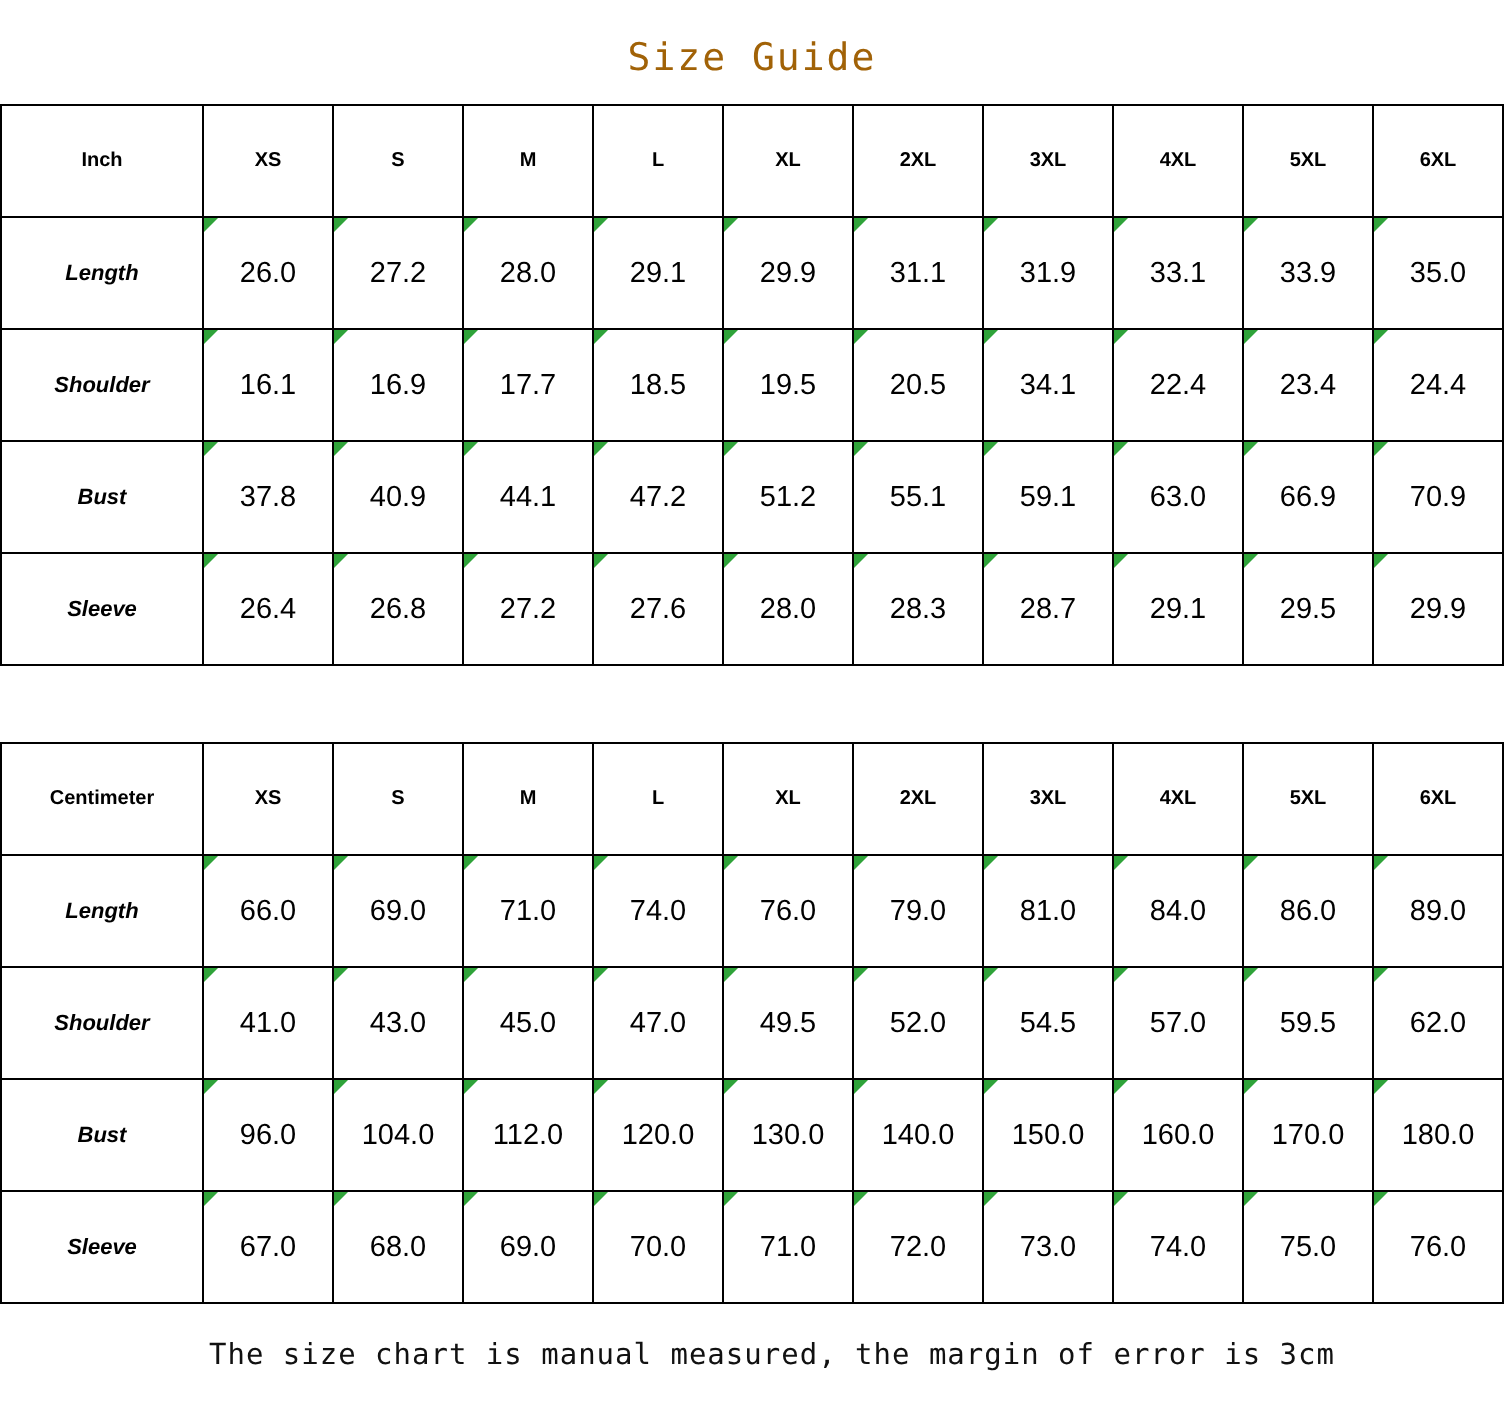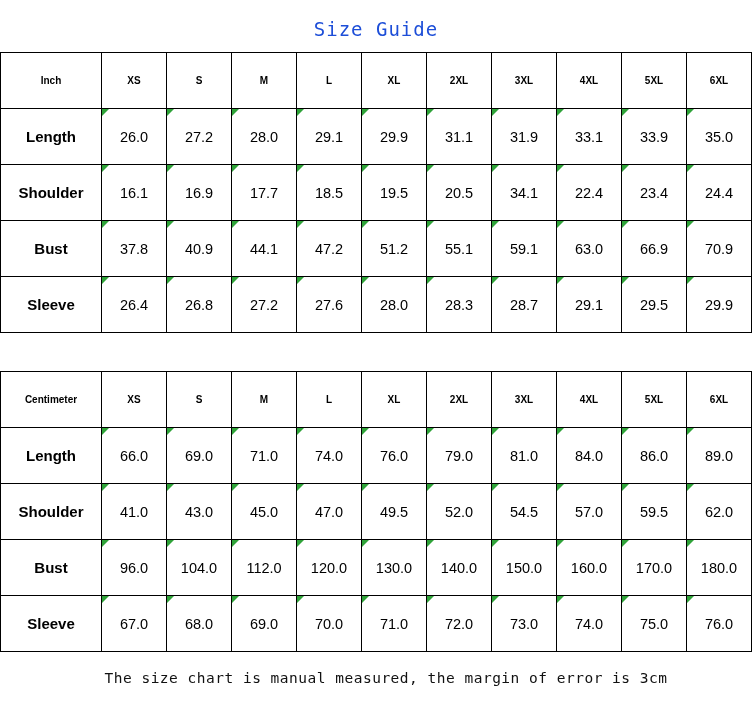--- a/index.html
+++ b/index.html
@@ -18,21 +18,21 @@
     width: 752px;
     height: 704px;
     position: relative;
     box-sizing: border-box;
   }
   .title {
     text-align: center;
     font-family: "DejaVu Sans Mono", monospace;
     font-size: 19px;
     letter-spacing: 1px;
-    color: #1d4ed8;
+    color: #a16207;
     padding-top: 18px;
     padding-bottom: 12px;
   }
   table.size-table {
     border-collapse: collapse;
     table-layout: fixed;
     width: 752px;
     margin: 0;
   }
   table.size-table td {
@@ -54,21 +54,22 @@
     height: 0;
     border-top: 7px solid #2fa339;
     border-right: 7px solid transparent;
   }
   table.size-table tr.header-row td {
     font-weight: bold;
     font-size: 10px;
   }
   table.size-table td.rowhead {
     font-weight: bold;
-    font-size: 15px;
+    font-size: 11px;
+    font-style: italic;
   }
   table.size-table td.unit {
     font-weight: bold;
     font-size: 15px;
   }
   .col-unit { width: 101px; }
   .col-size { width: 65px; }
   .spacer {
     height: 38px;
     background: #ffffff;

